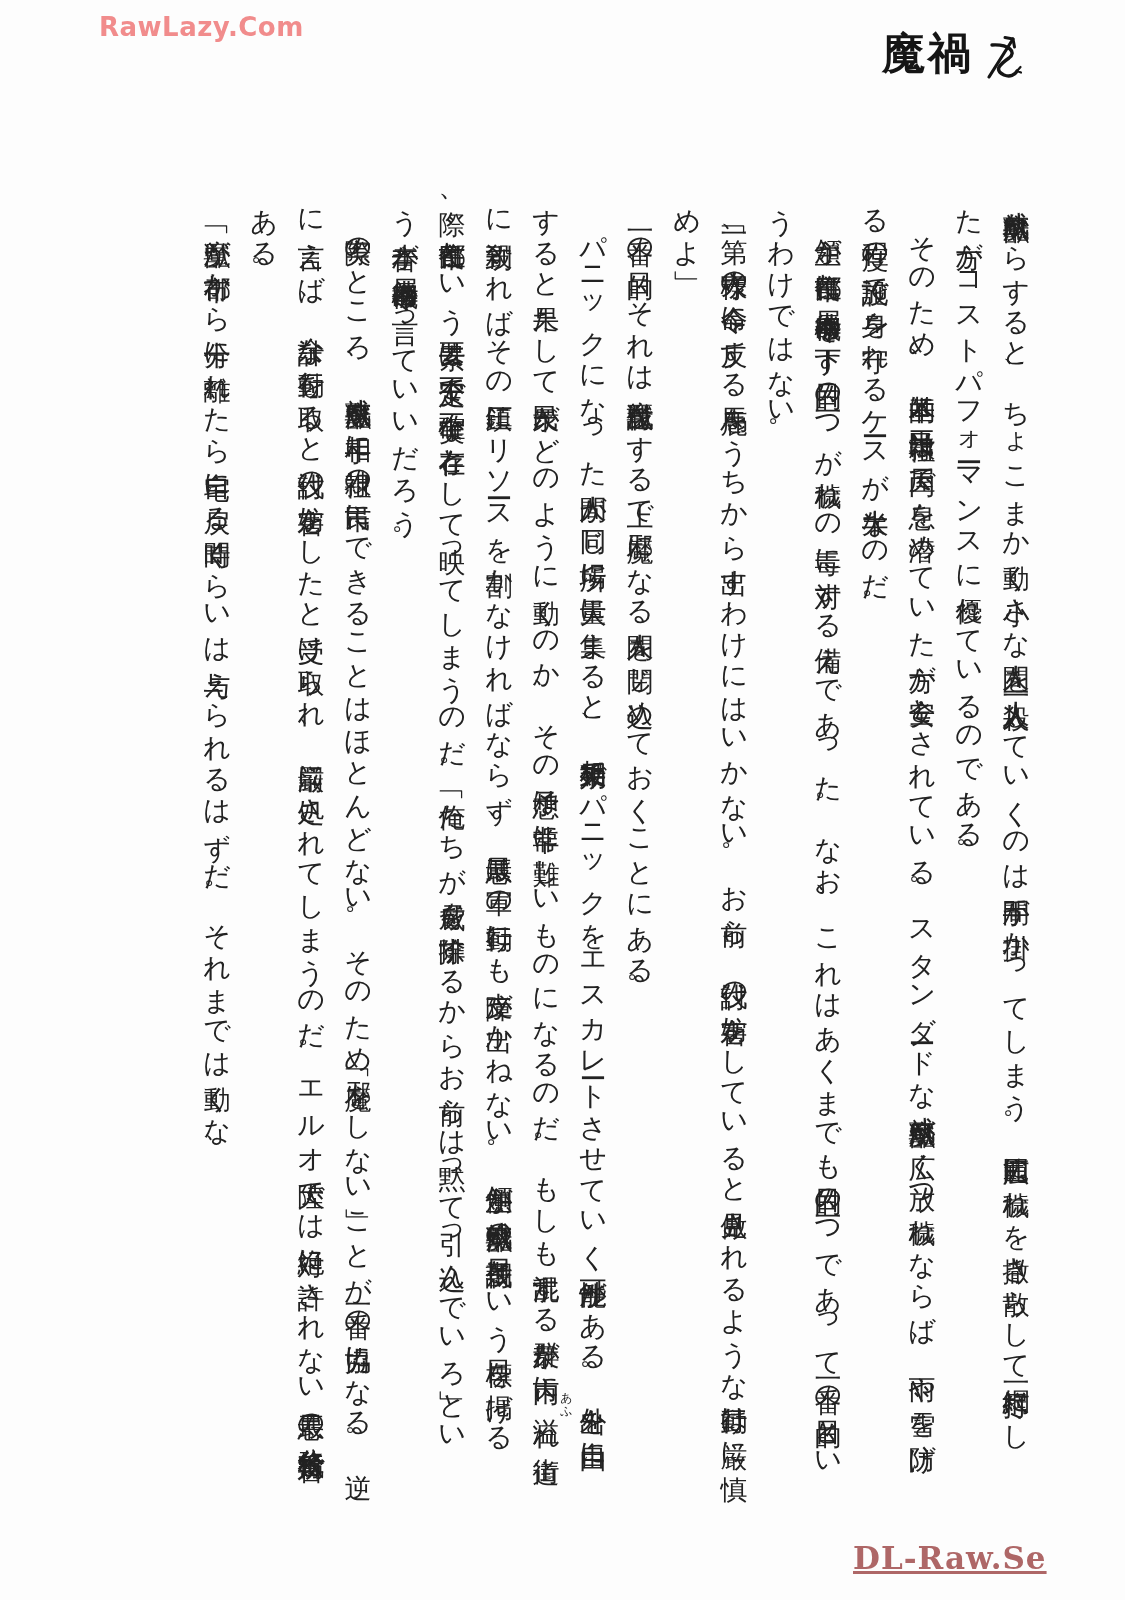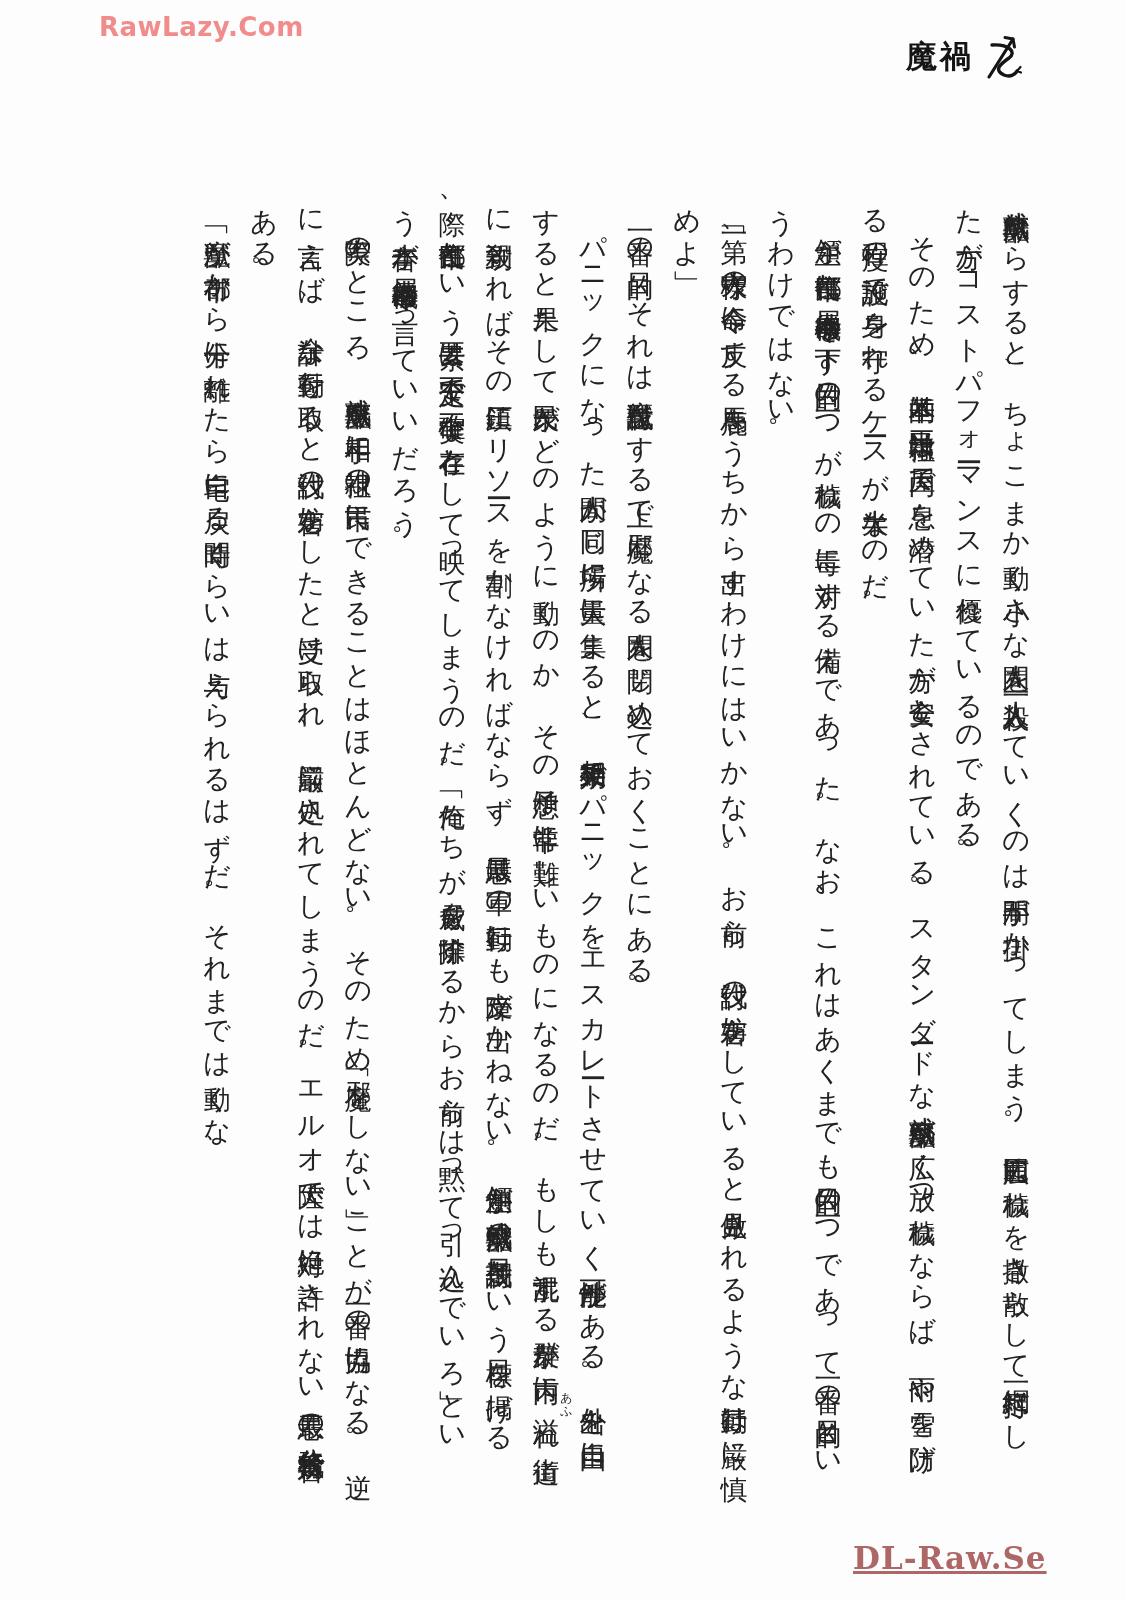--- a/index.html
+++ b/index.html
@@ -13,23 +13,23 @@
     position: absolute; left: 99px; top: 12px;
     font-family: "DejaVu Sans", "Liberation Sans", sans-serif;
     font-weight: 700; font-size: 26px; letter-spacing: 0.5px;
     color: var(--watermark-top, #f18c8c);
   }
   .logo {
     position: absolute; top: 32px; right: 103px;
     display: flex; align-items: center; gap: 8px;
   }
   .logo-text {
-    font-size: 31px; font-weight: 900; color: #151515;
+    font-size: 43px; font-weight: 900; color: #151515;
     letter-spacing: 3px; line-height: 1;
-    font-family: Liberation Sans, sans-serif;
+    font-family: Liberation Mono, monospace;
   }
   .logo-icon svg { display: block; }
   .text-block {
     position: absolute; top: 190px; right: 85px; height: 1278px;
     writing-mode: vertical-rl; -webkit-writing-mode: vertical-rl;
     font-size: 27px; line-height: 47px; letter-spacing: 1.3px;
     color: var(--text, #222222);
     font-family: "DejaVu Serif", "Liberation Serif", serif;
   }
   .para { margin: 0; text-indent: 0; }

